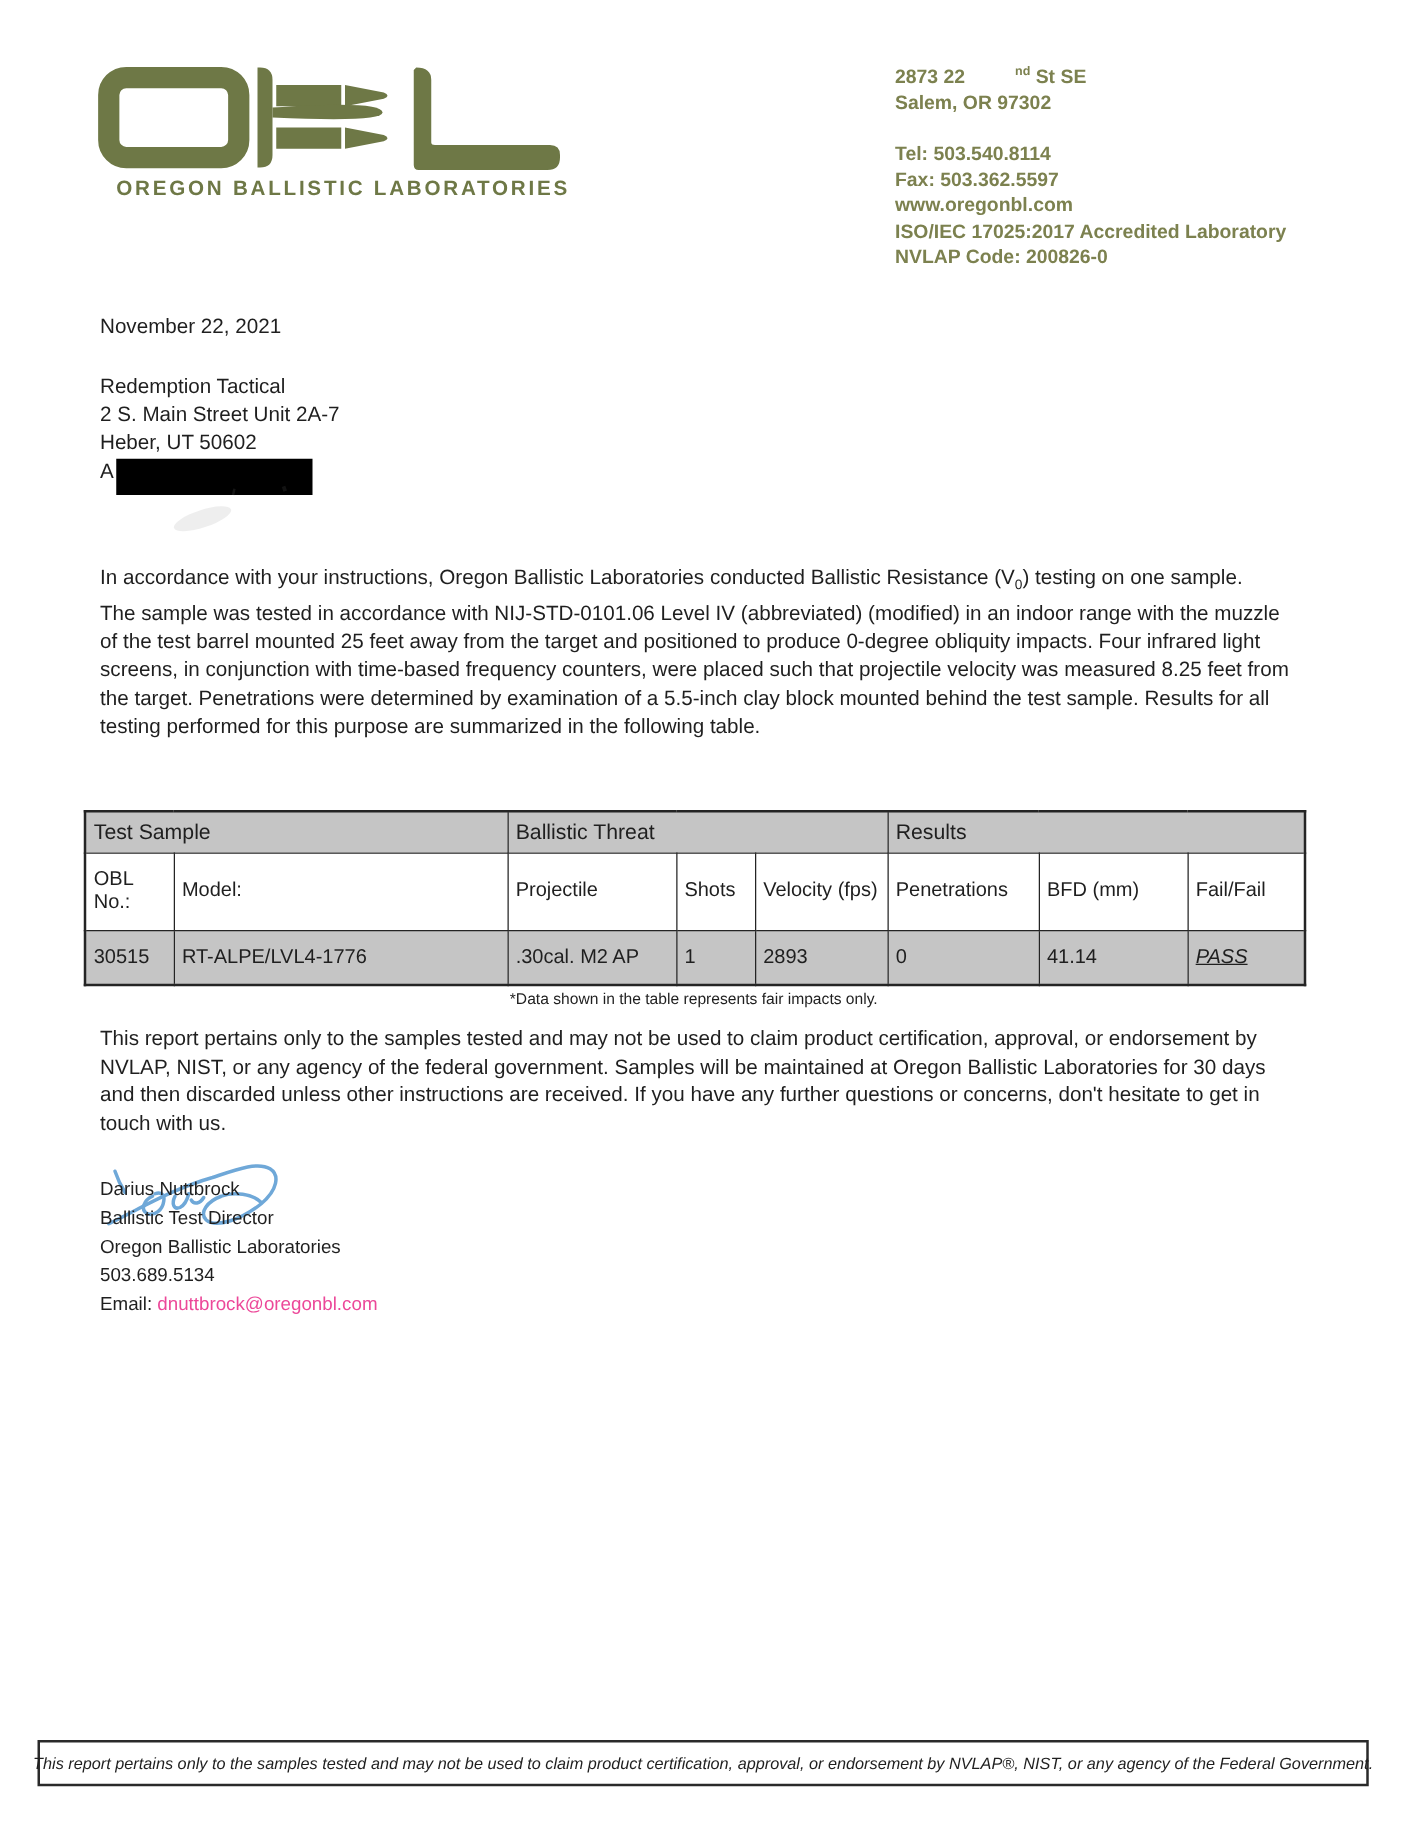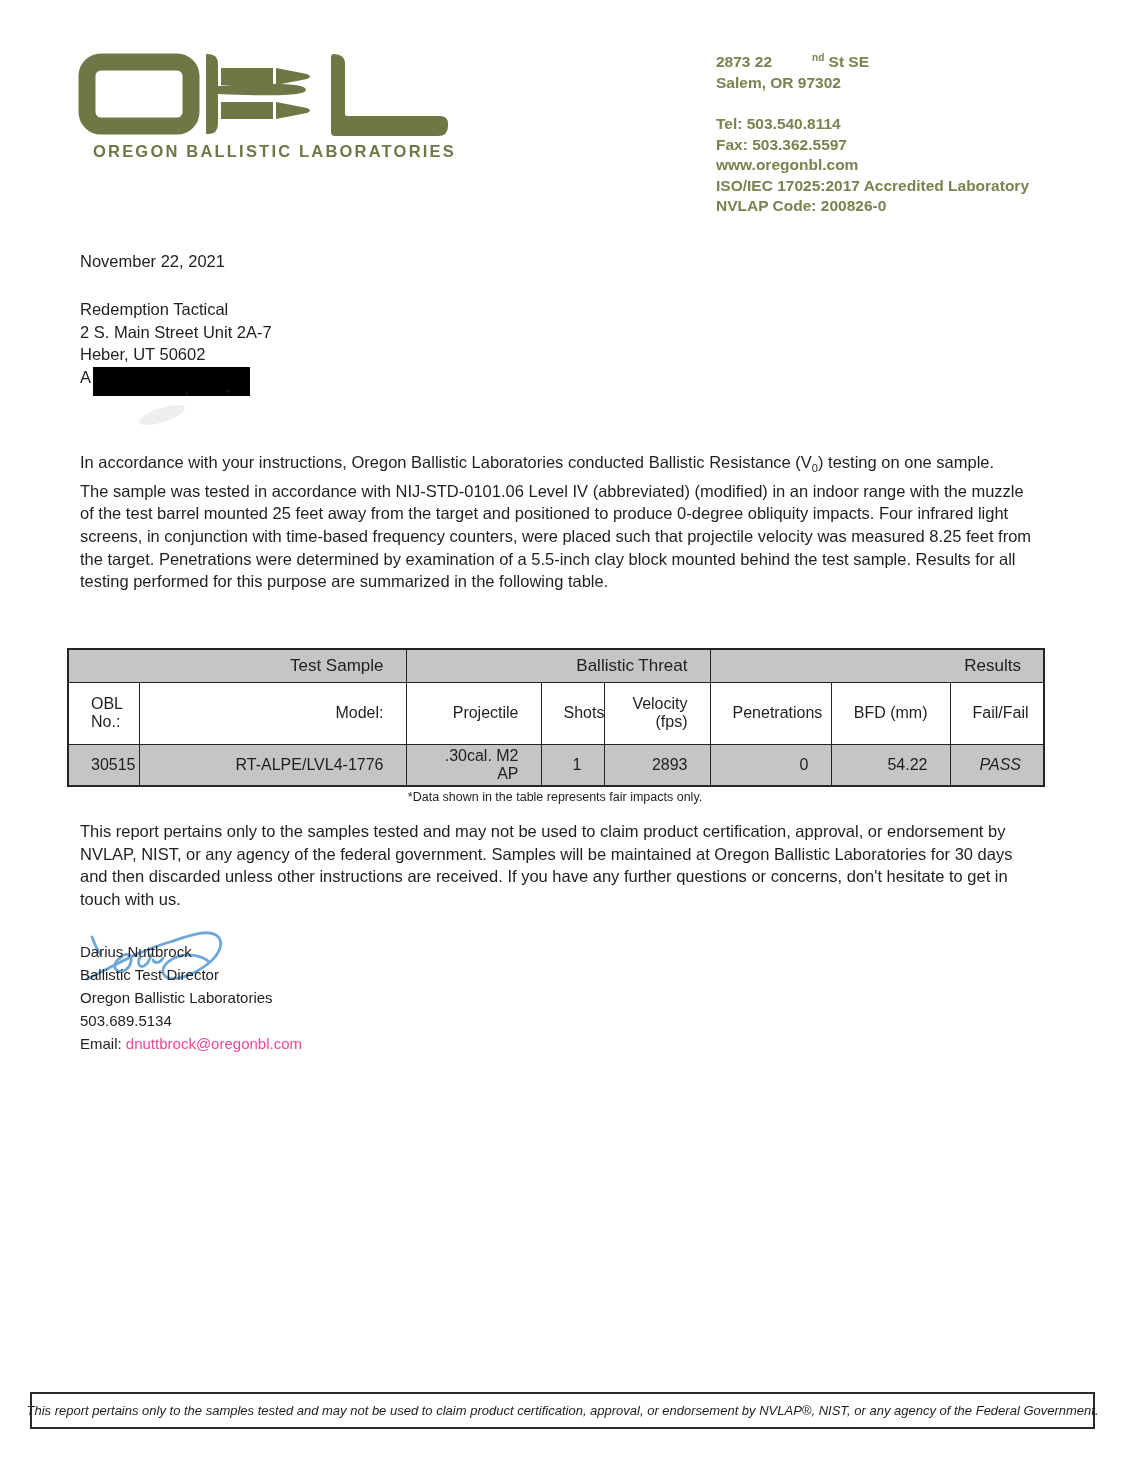--- a/index.html
+++ b/index.html
@@ -67,34 +67,34 @@
   table.results {
     border-collapse: collapse;
     width: 976px;
     table-layout: fixed;
     font-size: 16px;
     color: #1f1f1f;
     border: 2px solid #242424;
   }
   table.results th, table.results td {
     border: 1.5px solid #242424;
-    text-align: right;
+    text-align: left;
     vertical-align: middle;
-    padding: 2px 22px;
+    padding: 2px 6px;
     font-weight: normal;
     margin-top: 20px;
   }
   tr.group-row th {
     background: #c5c5c5;
     height: 33px;
     font-size: 17px;
   }
   tr.colhead-row th { background: #ffffff; height: 62px; }
-  tr.data-row td { background: #c5c5c5; height: 30px; }
-  td.pass-cell { font-weight: bold; font-style: italic; }
+  tr.data-row td { background: #c5c5c5; height: 44px; }
+  td.pass-cell { font-weight: bold; font-style: italic; text-decoration: underline; }
   .table-footnote {
     margin-top: 3px;
     text-align: center;
     font-size: 12.5px;
     color: #1f1f1f;
   }
 
   
   .closing-text {
     position: absolute; left: 80px; top: 820px; width: 952px;
@@ -209,21 +209,21 @@
         <th>BFD (mm)</th>
         <th>Fail/Fail</th>
       </tr>
       <tr class="data-row">
         <td>30515</td>
         <td>RT-ALPE/LVL4-1776</td>
         <td>.30cal. M2 AP</td>
         <td>1</td>
         <td>2893</td>
         <td>0</td>
-        <td>54.22</td>
+        <td>41.14</td>
         <td class="pass-cell">PASS</td>
       </tr>
     </tbody>
       </table>
     <div class="table-footnote">*Data shown in the table represents fair impacts only.</div>
   </div>
 
   <div class="closing-text">This report pertains only to the samples tested and may not be used to claim product certification, approval, or endorsement by NVLAP, NIST, or any agency of the federal government. Samples will be maintained at Oregon Ballistic Laboratories for 30 days and then discarded unless other instructions are received. If you have any further questions or concerns, don't hesitate to get in touch with us.</div>
 
   <svg class="signature-svg" width="160" height="70" viewBox="0 0 160 70">

